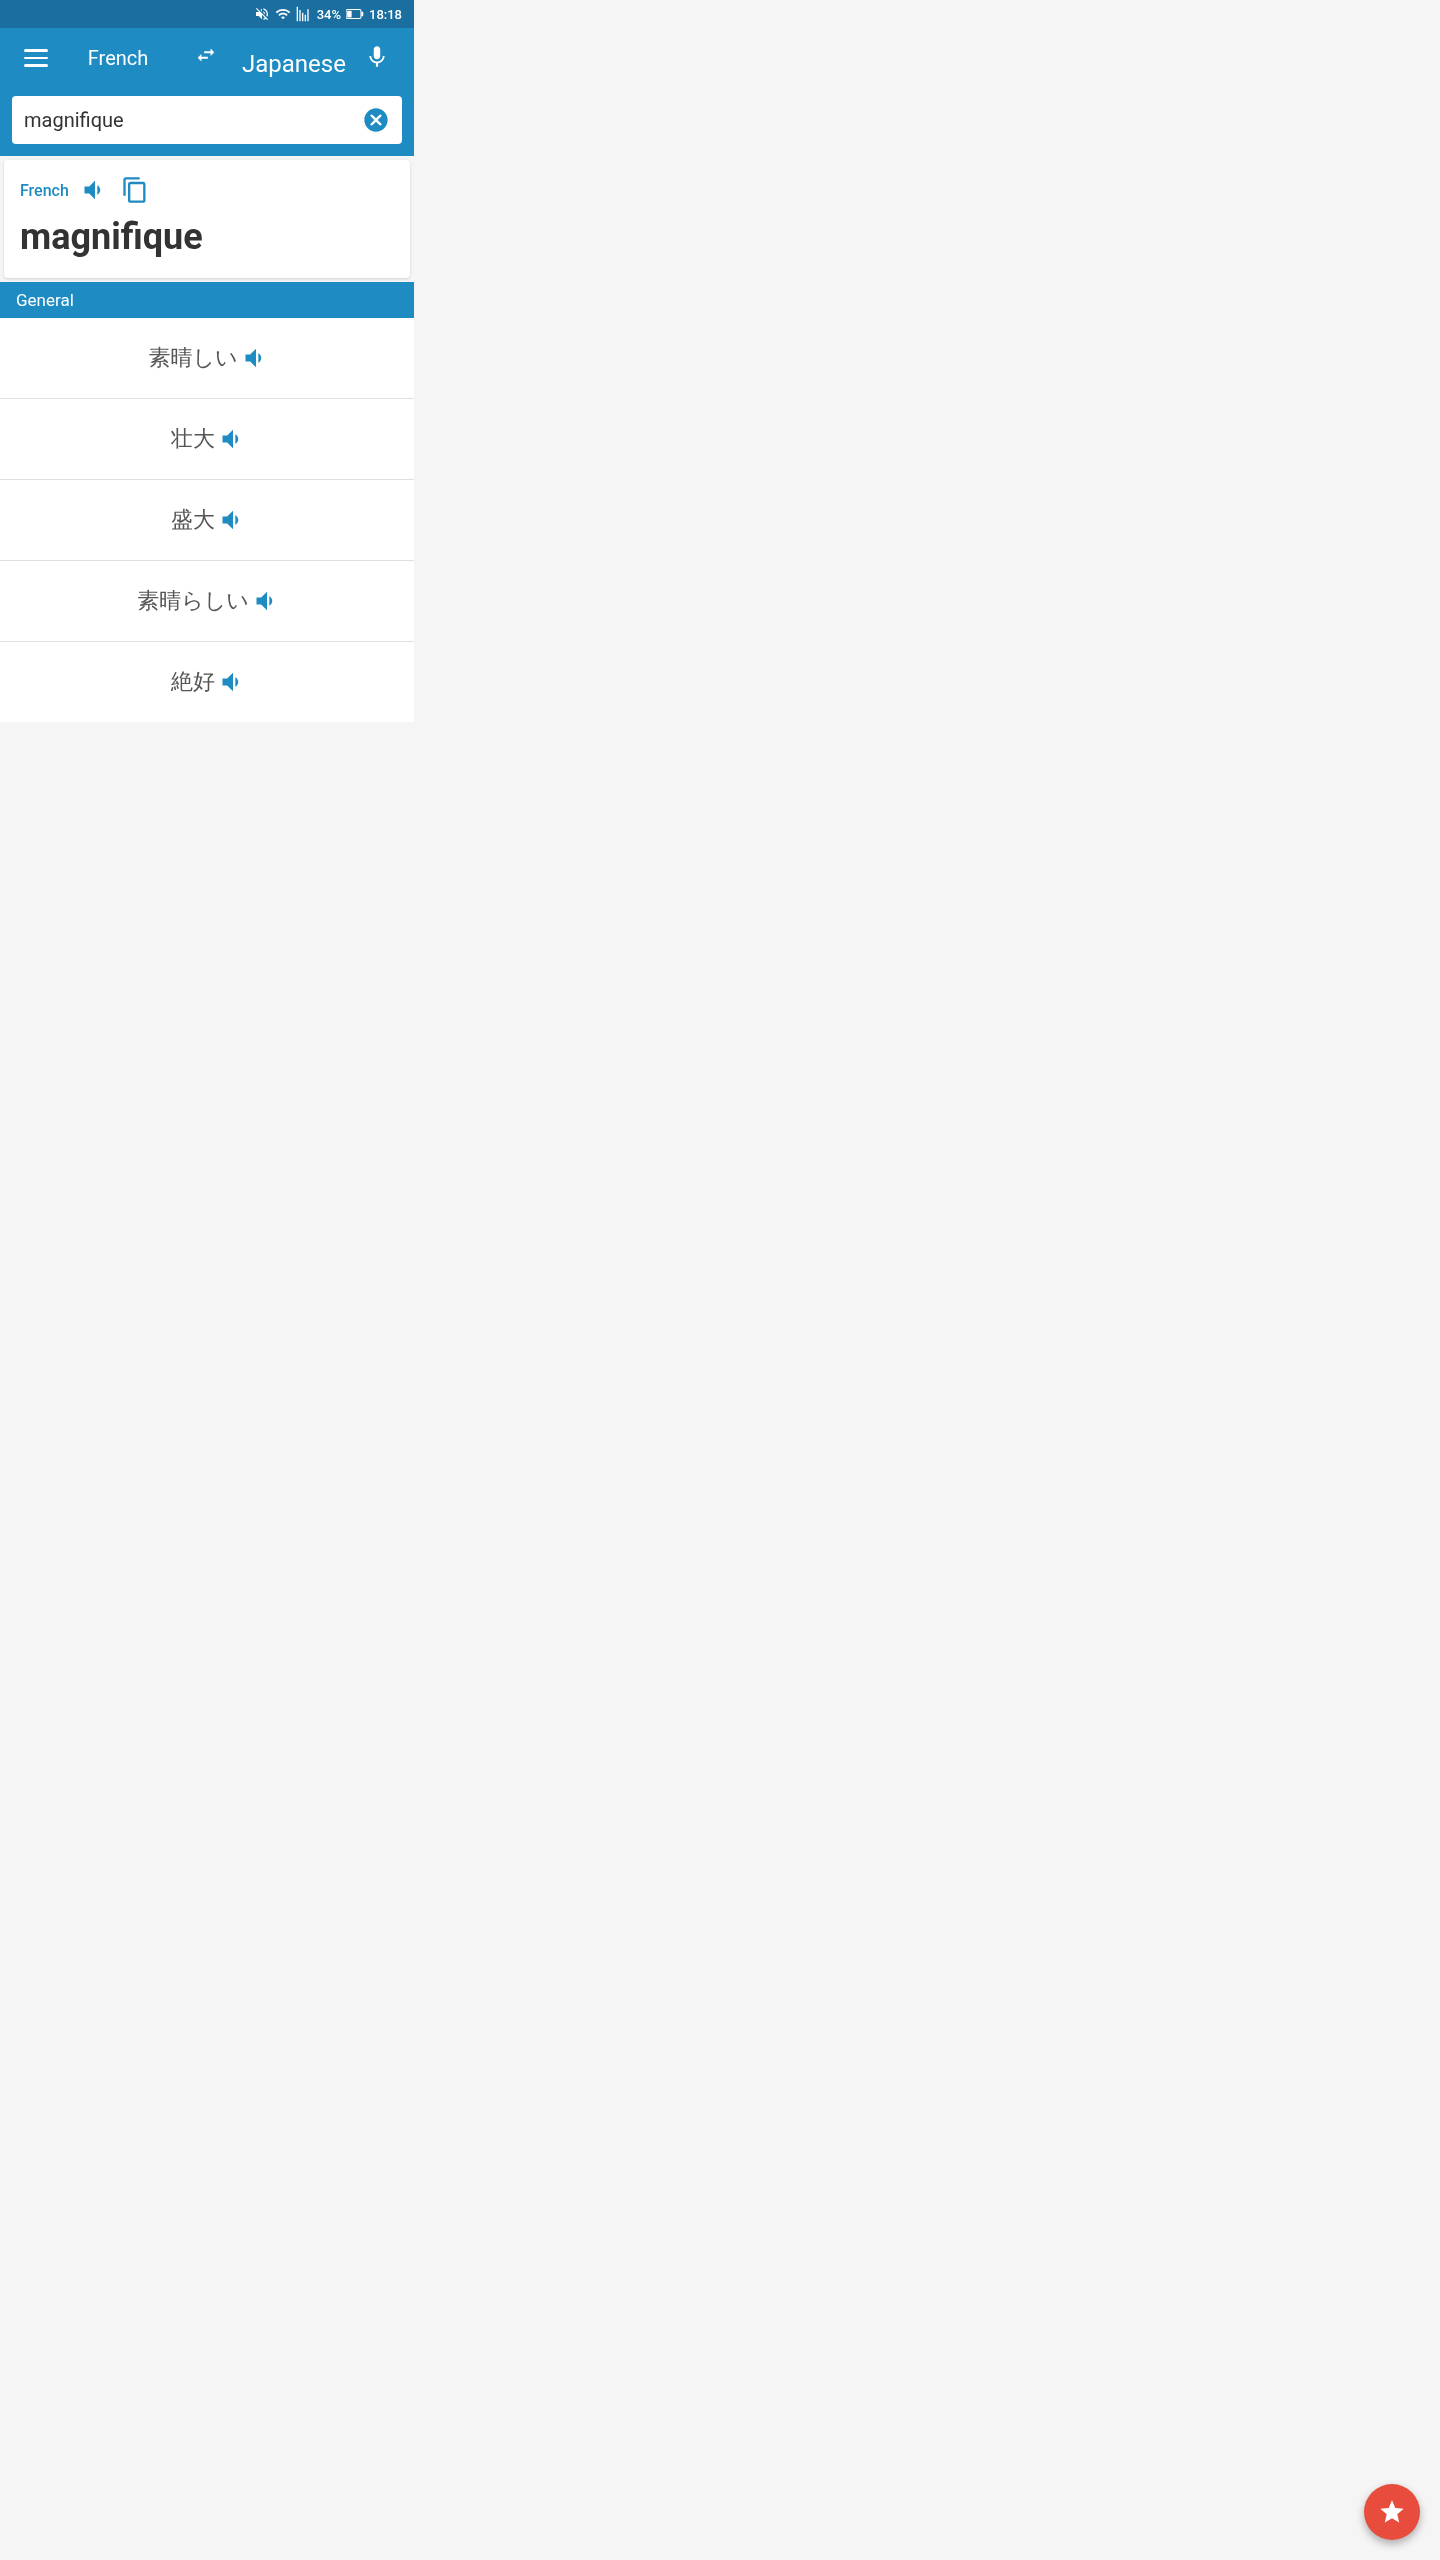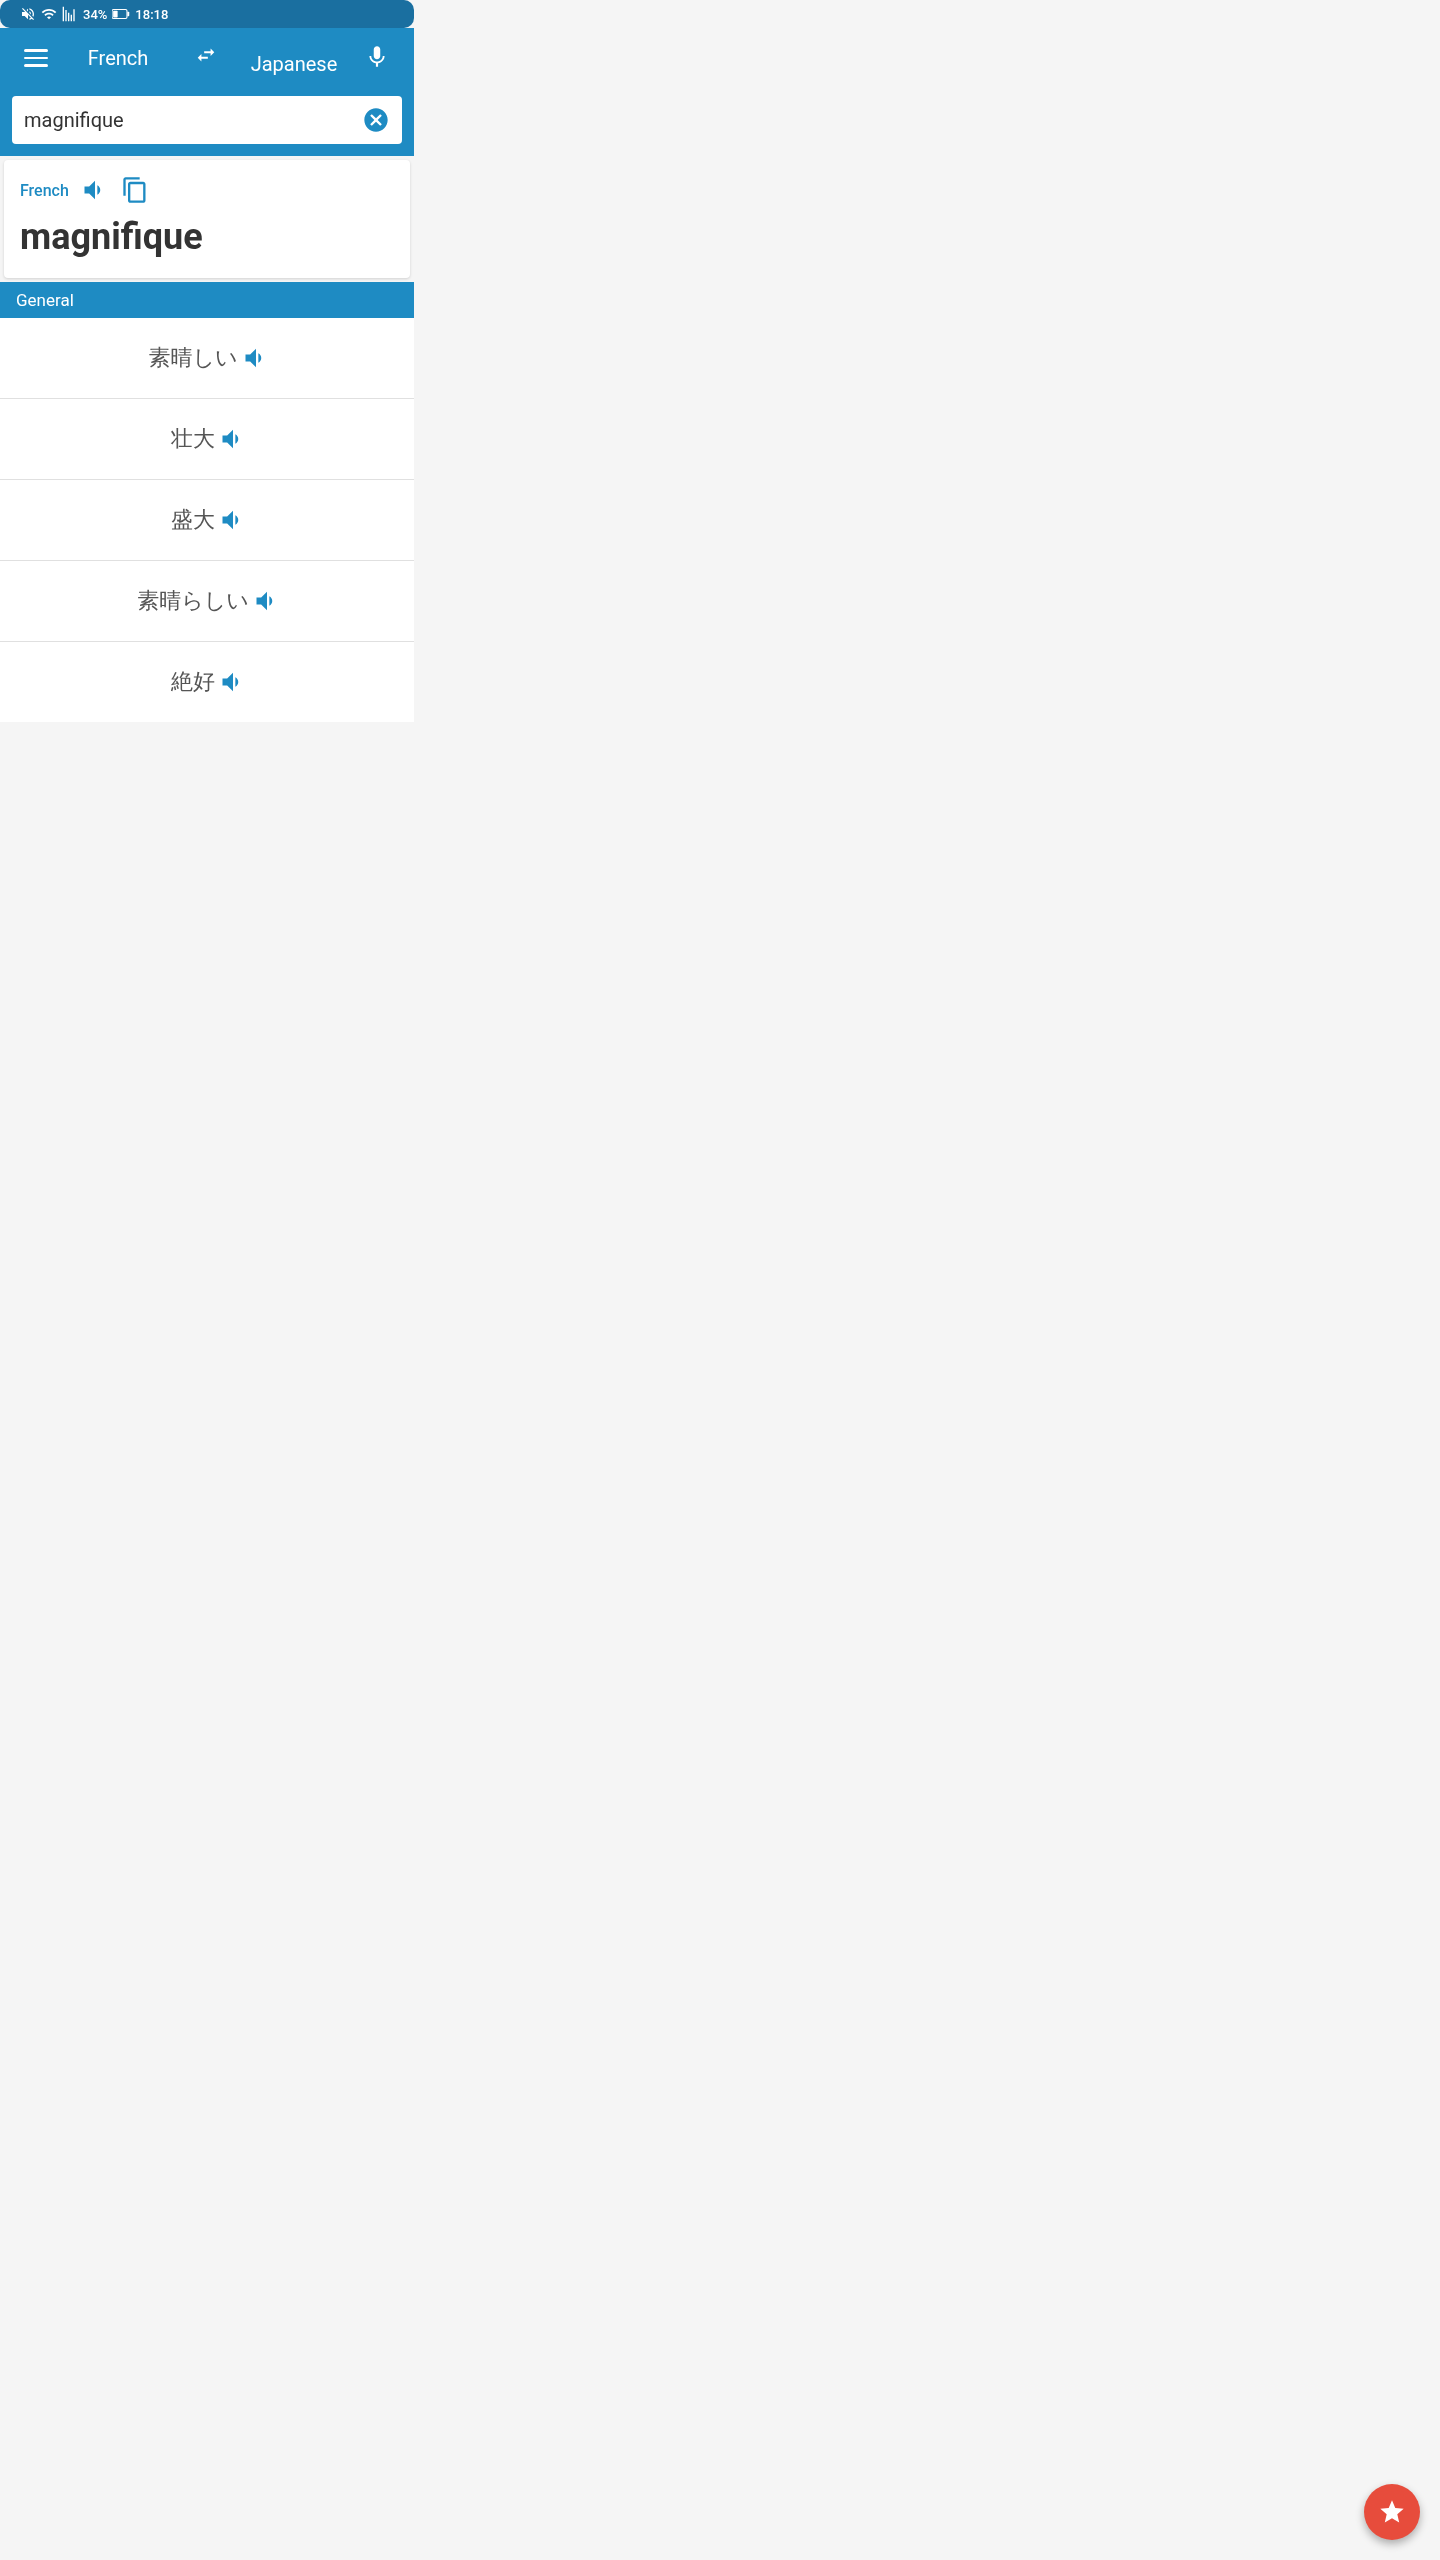--- a/index.html
+++ b/index.html
@@ -17,24 +17,23 @@
       position: relative;
       overflow-x: hidden;
     }
 
     
     .status-bar {
       background: #1a6fa0;
       height: 28px;
       display: flex;
       align-items: center;
-      justify-content: flex-start;
-      padding: 0 20px;
+      justify-content: flex-end;
+      padding: 0 12px;
       gap: 6px;
-      border-radius: 10px;
     }
 
     .status-bar-icons {
       display: flex;
       align-items: center;
       gap: 5px;
     }
 
     .status-text {
       color: white;
@@ -86,21 +85,21 @@
       background: none;
       border: none;
       cursor: pointer;
       font-size: 22px;
       padding: 8px 12px;
       flex-shrink: 0;
     }
 
     .lang-to {
       color: white;
-      font-size: 20px;
+      font-size: 24px;
       font-weight: 400;
       flex: 1;
       text-align: center;
       cursor: pointer;
       margin-top: 12px;
     }
 
     .mic-btn {
       color: white;
       background: none;

